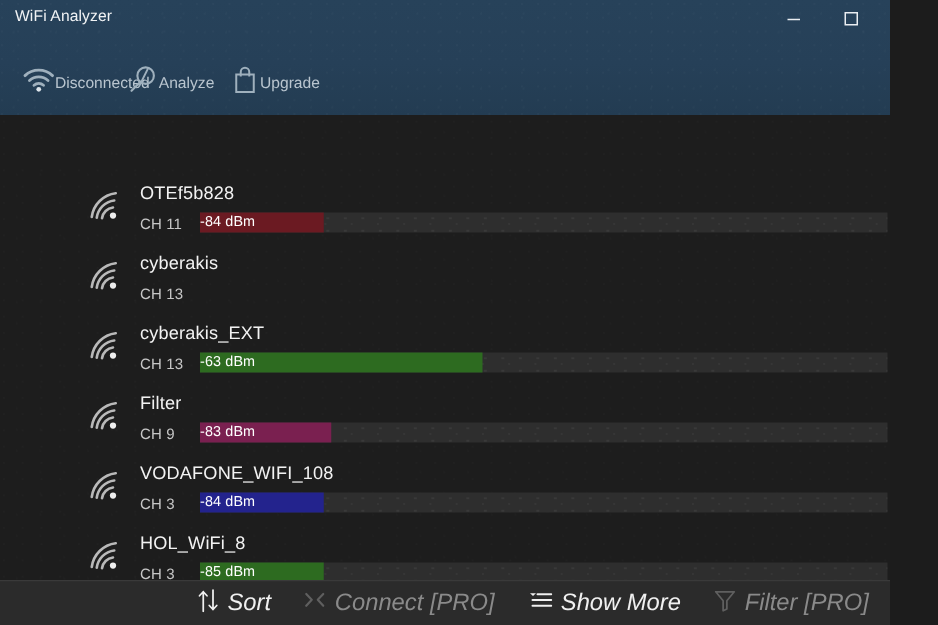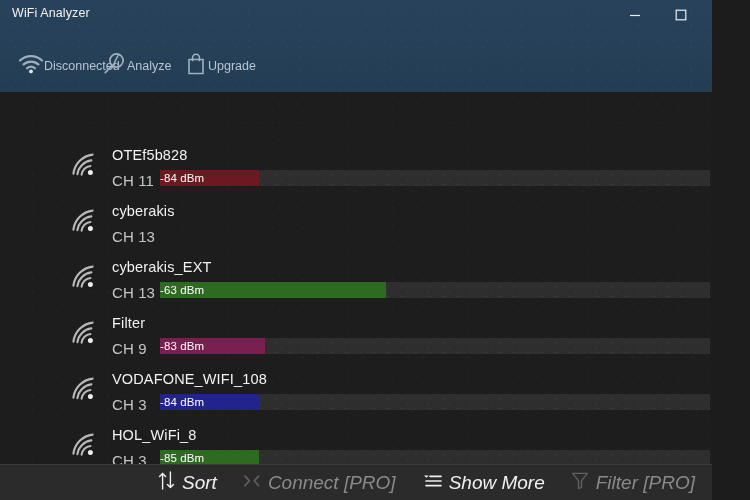--- a/index.html
+++ b/index.html
@@ -69,21 +69,21 @@
   .row { position:relative; height:56px;margin-left:36px; }
   .row .rowicon {
     position:absolute; left:34px; top:10px; width:28px; height:26px;
   }
   .ssid {
     position:absolute; left:76px; top:5px;
     font-size:14.5px; color:#f2f2f2; letter-spacing:.15px; white-space:nowrap;
   }
   .ch {
     position:absolute; left:76px; top:30px;
-    font-size:15px; color:#c6c6c6; letter-spacing:.1px;
+    font-size:12px; color:#c6c6c6; letter-spacing:.1px;
   }
   .track {
     position:absolute; left:124px; top:28px; width:550px; height:16px;
     background:#2e2e2e;
     background-image:
       radial-gradient(circle at 30% 45%, rgba(255,255,255,0.05) 0 1px, transparent 1px),
       radial-gradient(circle at 78% 70%, rgba(255,255,255,0.04) 0 1px, transparent 1px);
     background-size: 14px 10px, 21px 13px;
   }
   .fill {

